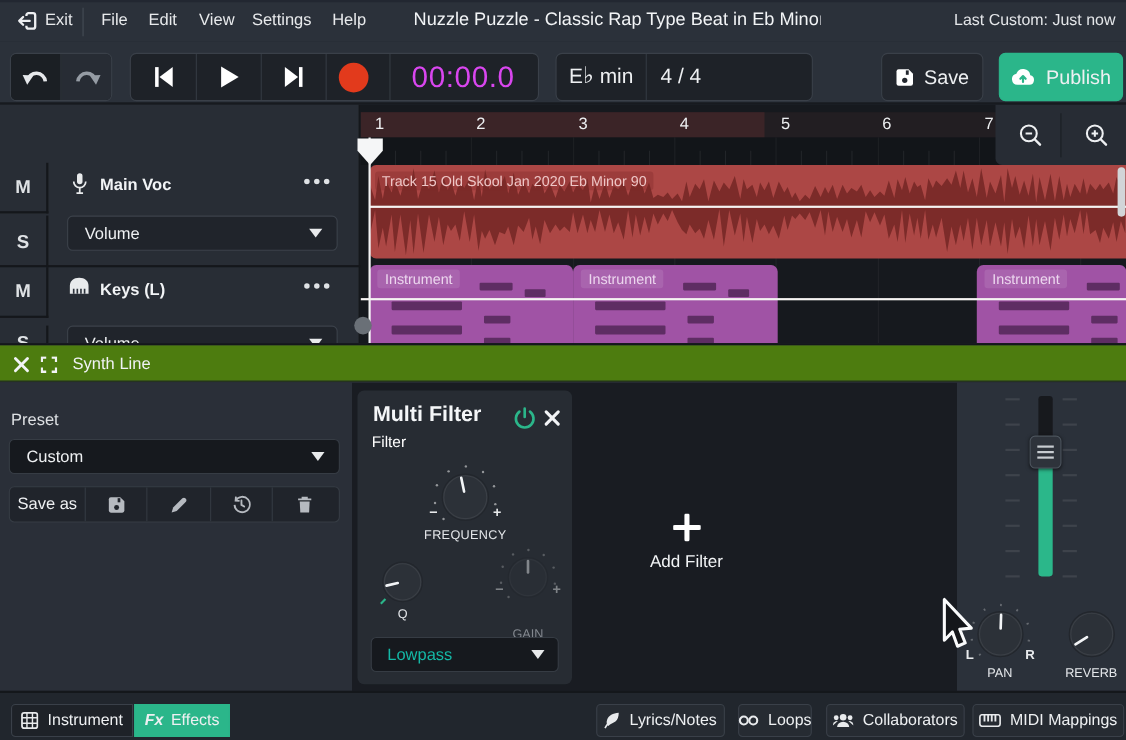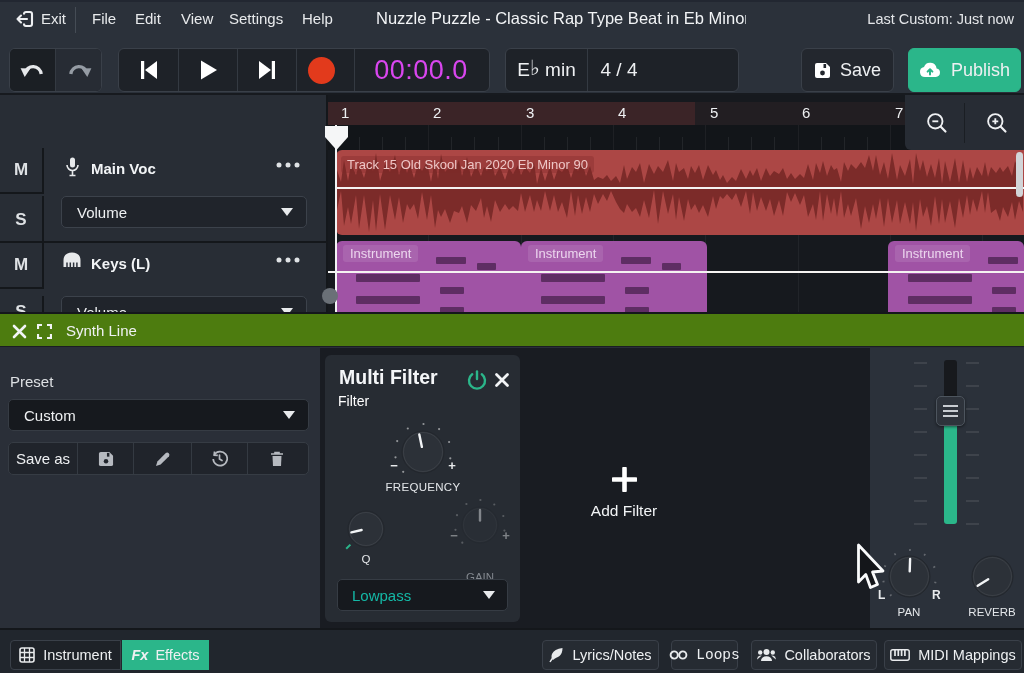--- a/index.html
+++ b/index.html
@@ -438,21 +438,21 @@
       <span style="font-style:italic;font-weight:bold;">Fx</span>
         <span>Effects</span>
     </div>
     <div class="tbtn" style="left:542px;width:117px;gap:8px;">
       <svg width="15" height="16" viewBox="0 0 15 16">
           <path d="M13.5 1 C8 1.5 4.5 3.5 3 7 C2 9.5 2.5 11.5 4 13 C6 11 8.5 10.5 10.5 9 C12.5 7.5 13.5 4.5 13.5 1 Z" fill="#e8eaec"></path>
           <path d="M1 15 C3 11 6 8 9.5 5.5" stroke="#e8eaec" stroke-width="1.4" fill="none"></path>
         </svg>
       <span>Lyrics/Notes</span>
     </div>
-    <div class="tbtn" style="left:671px;width:67px;gap:8px;font-family:Liberation Mono, monospace;">
+    <div class="tbtn" style="left:671px;width:67px;gap:8px;">
       <svg width="19" height="12" viewBox="0 0 19 12">
           <circle cx="5.2" cy="6" r="3.6" fill="none" stroke="#e8eaec" stroke-width="1.9"></circle>
           <circle cx="13.8" cy="6" r="3.6" fill="none" stroke="#e8eaec" stroke-width="1.9"></circle>
         </svg>
       <span>Loops</span>
     </div>
     <div class="tbtn" style="left:884px;width:138px;gap:8px;">
       <svg width="20" height="12" viewBox="0 0 20 12">
           <rect x="0.8" y="0.8" width="18.4" height="10.4" rx="2" fill="none" stroke="#e8eaec" stroke-width="1.5"></rect>
           <path d="M5 1 V7 M8.3 1 V7 M11.6 1 V7 M14.9 1 V7" stroke="#e8eaec" stroke-width="1.7"></path>

